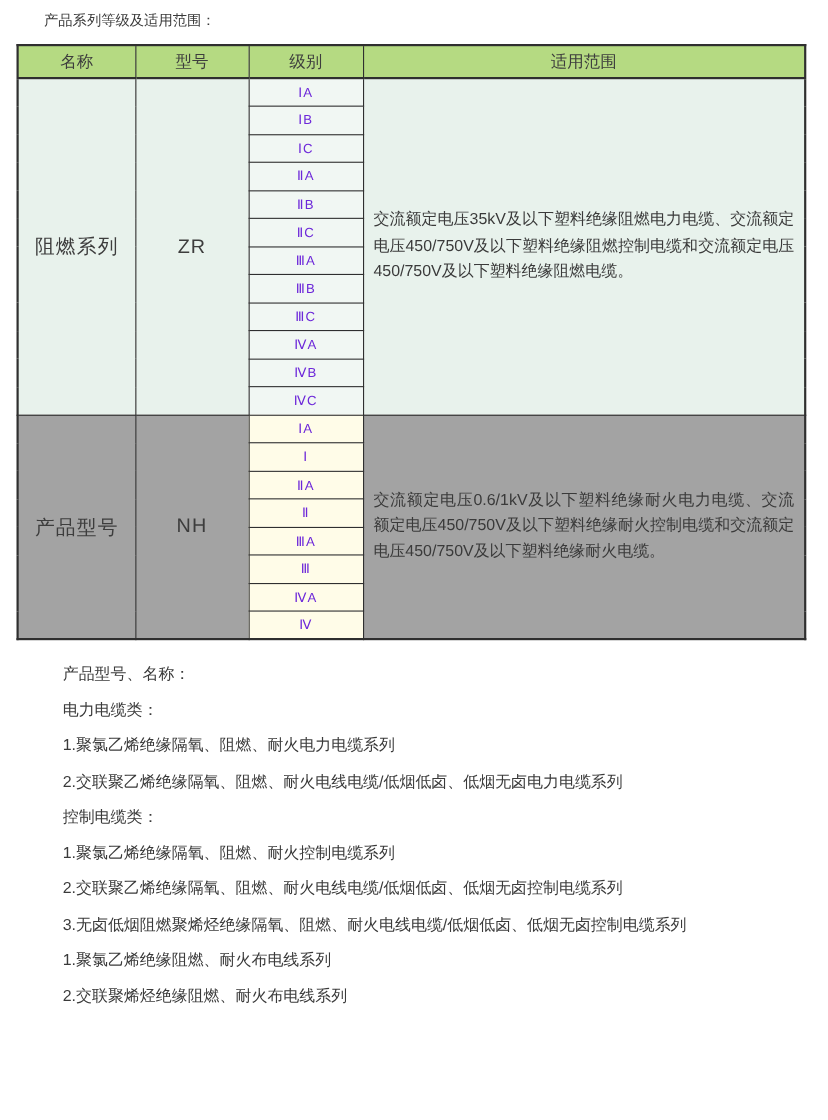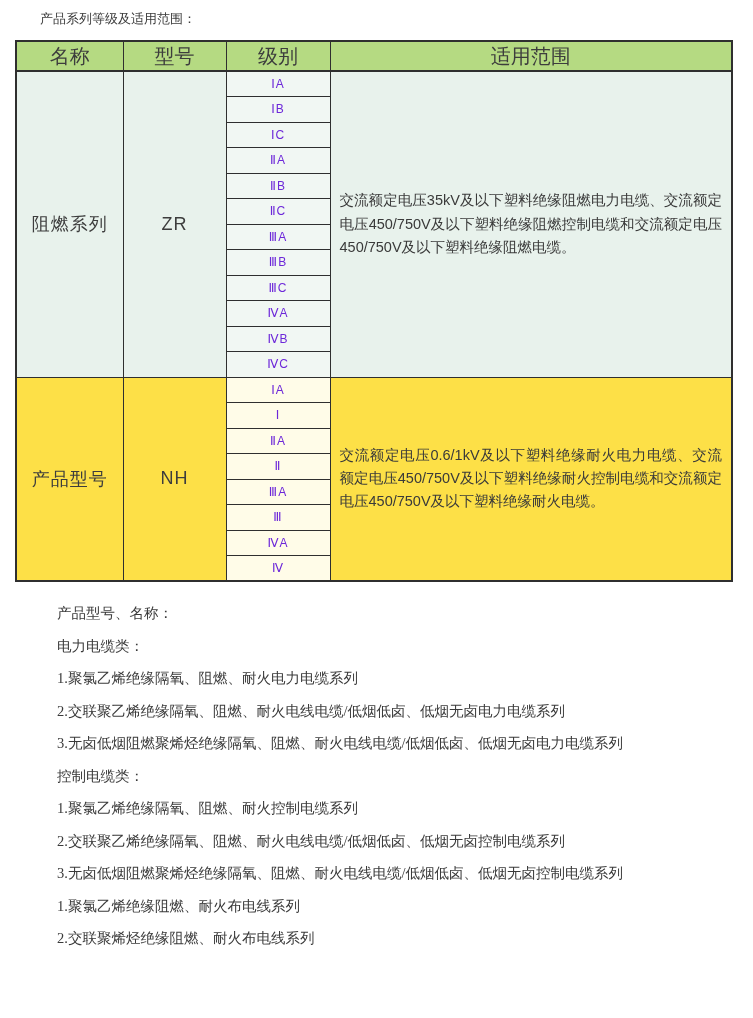--- a/index.html
+++ b/index.html
@@ -31,48 +31,48 @@
   .product-table td {
     border: 1.5px solid #2f2f2f;
     font-weight: normal;
     text-align: center;
     vertical-align: middle;
     padding: 0;
   }
   .product-table th {
     background: #b5da82;
     height: 30px;
-    font-size: 20px;
+    font-size: 15px;
     border-bottom: 2.5px solid #2f2f2f;
   }
   
   tbody.sec-zr td { background: #e8f2ec; }
   tbody.sec-zr td.level-cell { background: #f1f7f3; }
-  tbody.sec-nh td { background: #fde047; }
+  tbody.sec-nh td { background: #a3a3a3; }
   tbody.sec-nh td.level-cell { background: #fffce8; }
 
   td.level-cell {
     height: 25.5px;
     font-size: 12px;
     letter-spacing: 1px;
     color: #6d28d9;
   }
   td.name-cell, td.model-cell {
     font-size: 18px;
     letter-spacing: 1px;
   }
   td.scope-cell {
     text-align: justify;
     padding: 16px 9px;
     font-size: 14.5px;
     line-height: 1.62;
     color: #3a3a3a;
   }
 
-  .notes { margin: 24px 0 0 42px; font-family: Liberation Serif, serif; }
+  .notes { margin: 24px 0 0 42px; }
   .notes p {
     margin: 0 0 18px 0;
     font-size: 14.5px;
     line-height: 14.5px;
     color: #3a3a3a;
     white-space: nowrap;
   }
 </style>
 </head>
 <body>
@@ -169,21 +169,20 @@
         </tr>
     </tbody>
   </table>
 
   <div class="notes">
     <p>产品型号、名称：</p>
 
     <p>电力电缆类：</p>
     <p>1.聚氯乙烯绝缘隔氧、阻燃、耐火电力电缆系列</p>
     <p>2.交联聚乙烯绝缘隔氧、阻燃、耐火电线电缆/低烟低卤、低烟无卤电力电缆系列</p>
-    <p>3.无卤低烟阻燃聚烯烃绝缘隔氧、阻燃、耐火电线电缆/低烟低卤、低烟无卤电力电缆系列</p>
 
     <p>控制电缆类：</p>
     <p>1.聚氯乙烯绝缘隔氧、阻燃、耐火控制电缆系列</p>
     <p>2.交联聚乙烯绝缘隔氧、阻燃、耐火电线电缆/低烟低卤、低烟无卤控制电缆系列</p>
     <p>3.无卤低烟阻燃聚烯烃绝缘隔氧、阻燃、耐火电线电缆/低烟低卤、低烟无卤控制电缆系列</p>
 
     <p>1.聚氯乙烯绝缘阻燃、耐火布电线系列</p>
     <p>2.交联聚烯烃绝缘阻燃、耐火布电线系列</p>
   </div>
 

